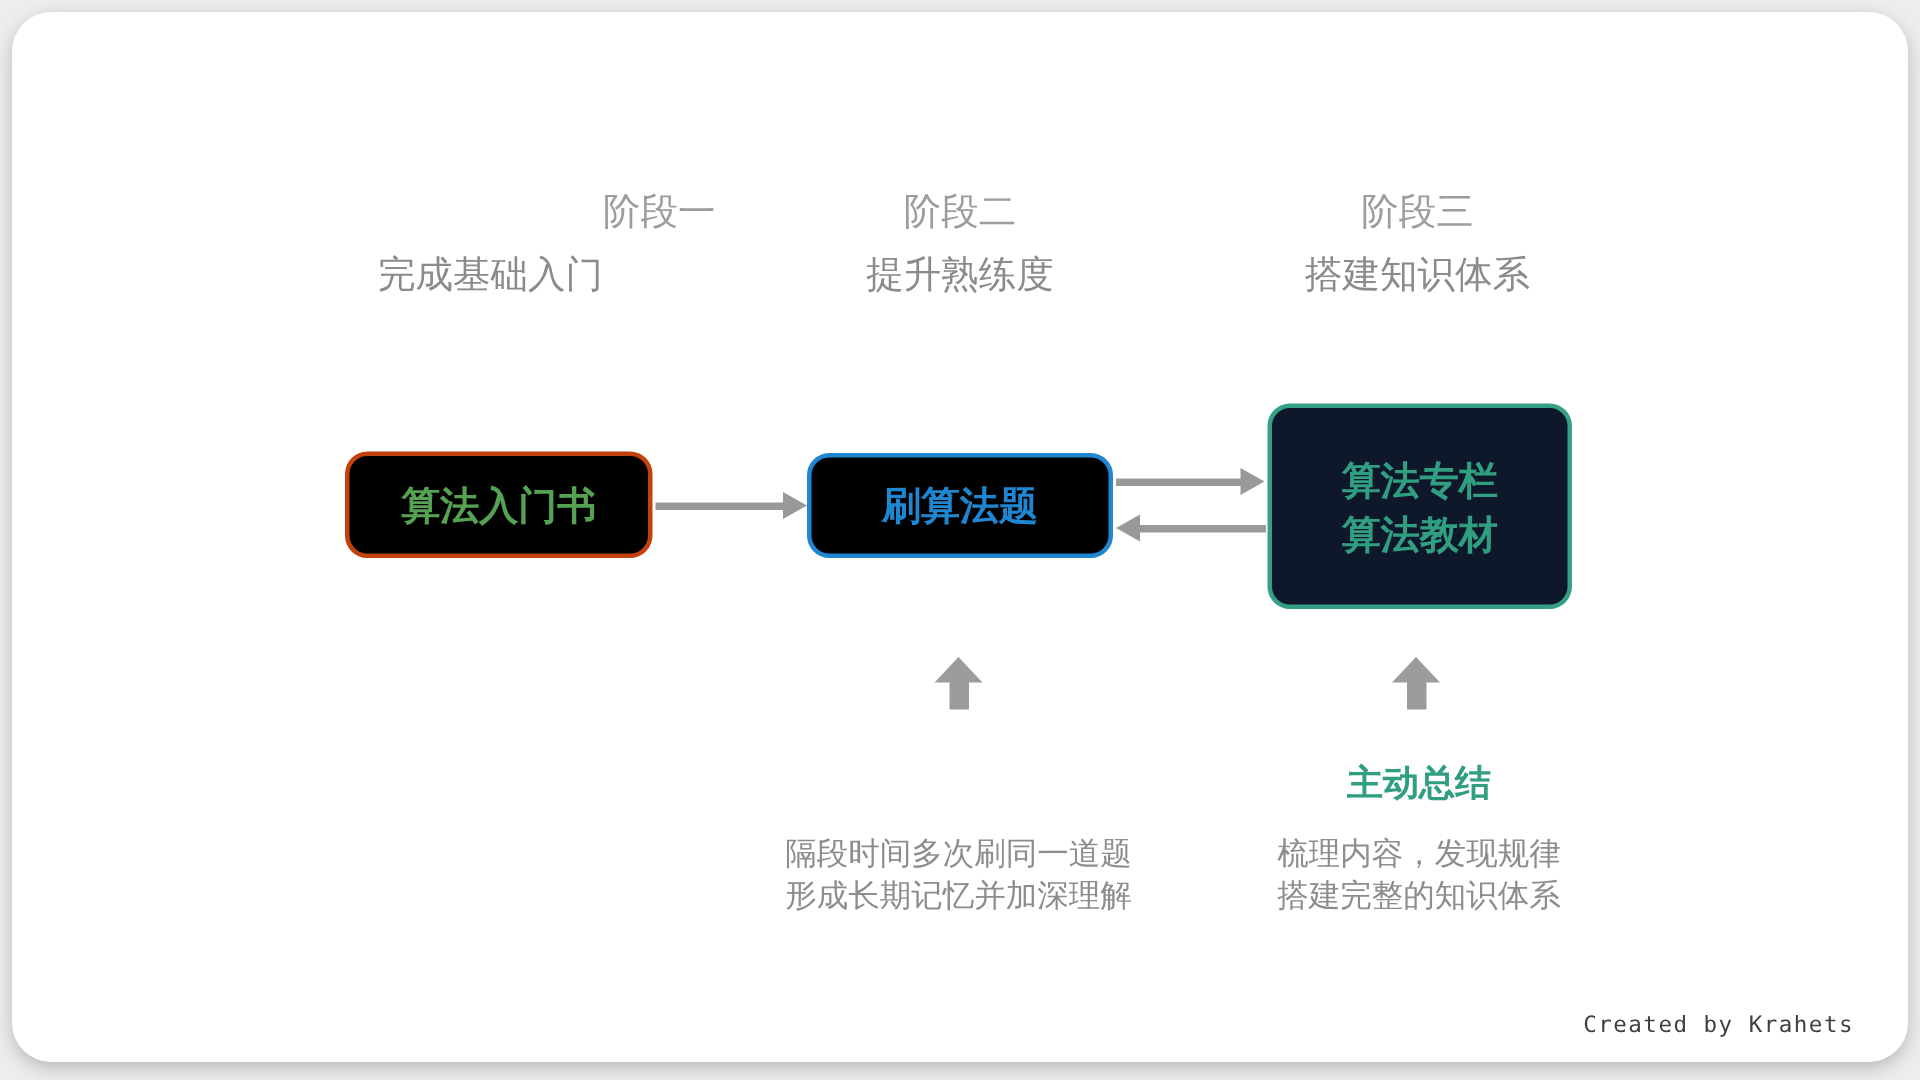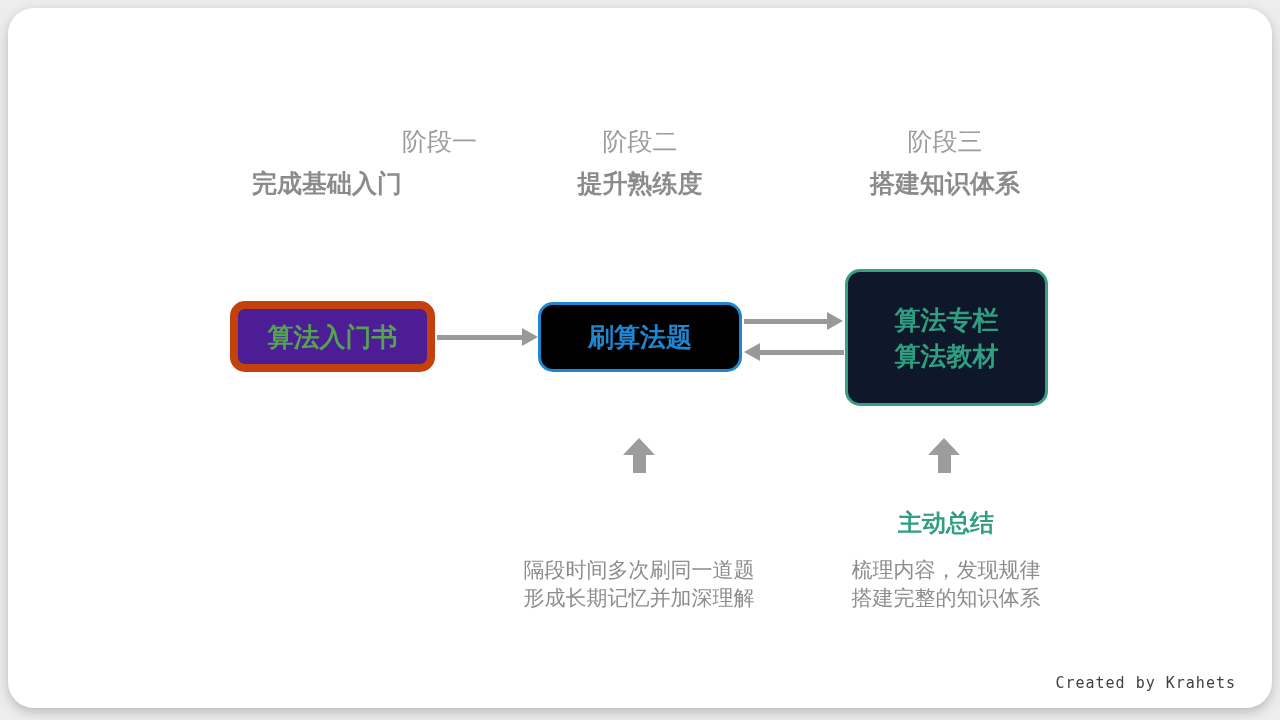--- a/index.html
+++ b/index.html
@@ -31,38 +31,38 @@
     width: 300px;
     text-align: center;
   }
   .stage-label {
     font-size: 25px;
     color: #9d9d9d;
     line-height: 30px;
   }
   .stage-subtitle {
     font-size: 25px;
-    font-weight: bold;
+    font-weight: normal;
     color: #8b8b8b;
     line-height: 30px;
   }
   .node {
     position: absolute;
     display: flex;
     flex-direction: column;
     align-items: center;
     justify-content: center;
     border-radius: 15px;
     font-weight: bold;
     font-size: 26px;
     box-sizing: border-box;
   }
   .node-green {
-    border: 8px solid #c2410c;
-    background: #4c1d95;
+    border: 3px solid #c2410c;
+    background: #000000;
     color: #55a253;
   }
   .node-blue {
     border: 3px solid #1f87d2;
     background: #000000;
     color: #1f86d1;
   }
   .node-teal {
     border: 3px solid #35a086;
     background: #0f172a;

